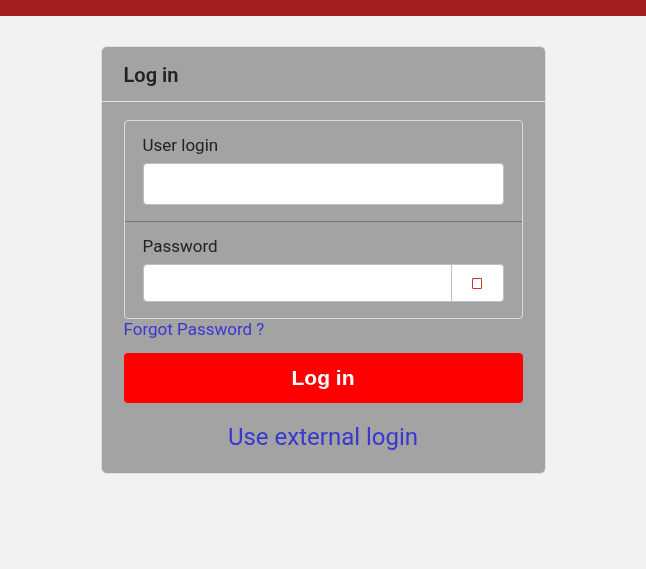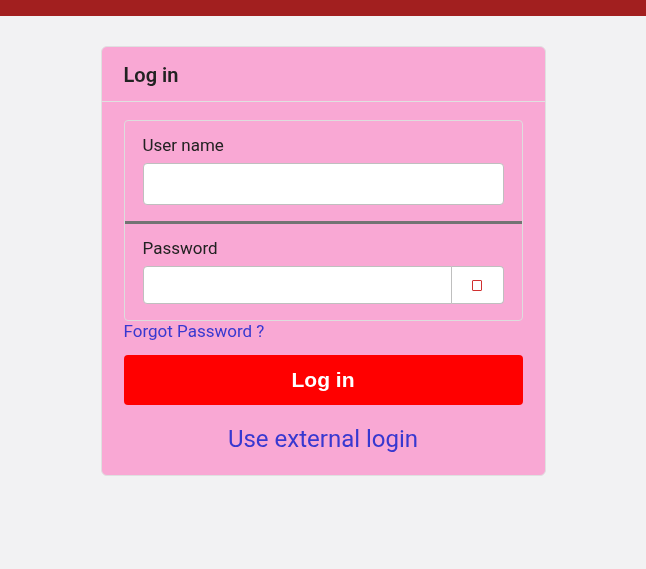--- a/index.html
+++ b/index.html
@@ -18,21 +18,21 @@
       background: #a21f1f;
       height: 16px;
       width: 100%;
     }
     .container {
       display: flex;
       justify-content: center;
       padding-top: 30px;
     }
     .card {
-      background: #f9a8d4;
+      background: #a3a3a3;
       border: 1px solid #e0e0e0;
       border-radius: 6px;
       width: 445px;
     }
     .card-header {
       padding: 16px 22px 14px 22px;
       border-bottom: 1px solid #e0e0e0;
     }
     .card-title {
       font-size: 20px;
@@ -43,21 +43,21 @@
       padding: 18px 22px 22px 22px;
     }
     .form-box {
       border: 1px solid #ddd;
       border-radius: 4px;
     }
     .form-group {
       padding: 14px 18px 16px 18px;
     }
     .form-group + .form-group {
-      border-top: 3px solid #737373;
+      border-top: 1px solid #737373;
     }
     .form-label {
       display: block;
       font-size: 17px;
       color: #222;
       margin-bottom: 8px;
     }
     .input-row {
       display: flex;
       gap: 0;
@@ -136,21 +136,21 @@
 
 <div class="container">
   <div class="card">
     <div class="card-header">
       <div class="card-title">Log in</div>
     </div>
     <div class="card-body">
       <div class="form-box">
 
         <div class="form-group">
-          <label class="form-label">User name</label>
+          <label class="form-label">User login</label>
           <input type="text" class="text-input" value="" style="">
         </div>
 
         <div class="form-group">
           <label class="form-label">Password</label>
           <div class="input-row">
             <input type="password" class="password-input" value="" style="">
             <button class="eye-button">
               <span class="eye-icon-square"></span>
             </button>

